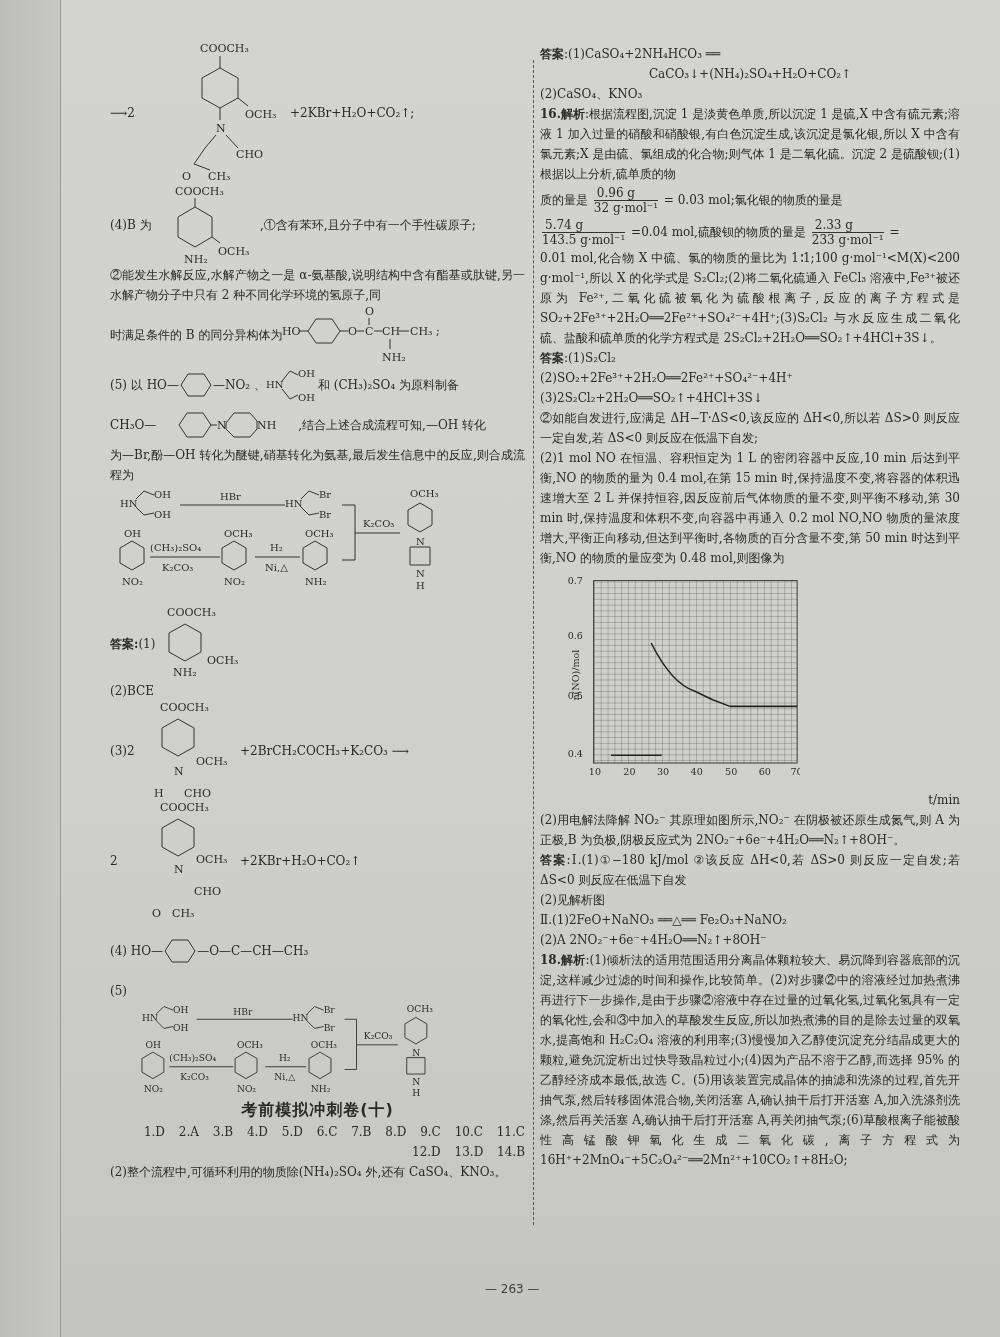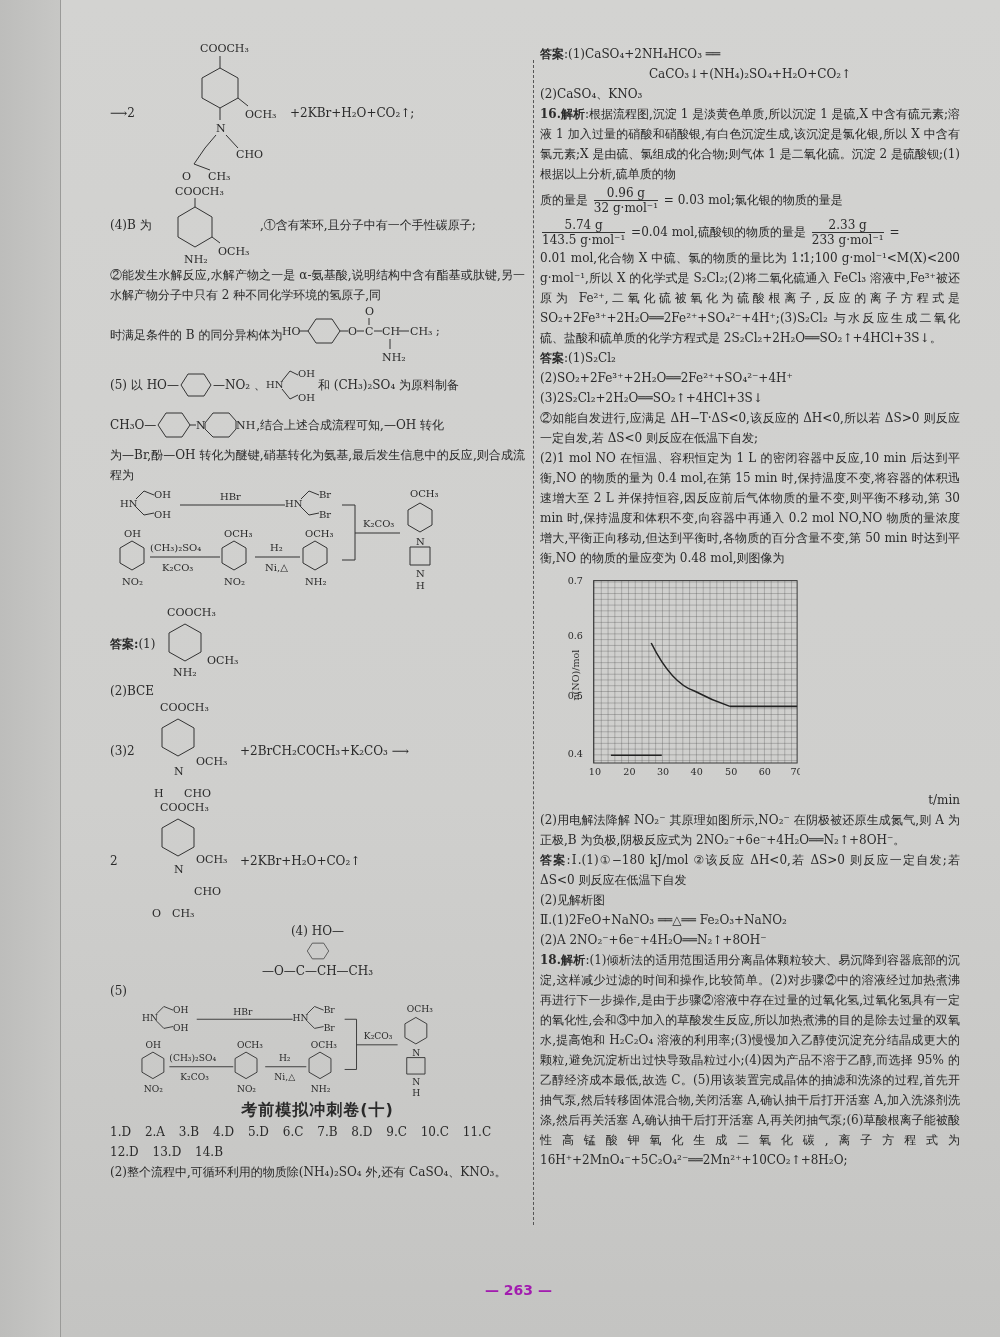--- a/index.html
+++ b/index.html
@@ -13,23 +13,23 @@
   .page { position:absolute; left:61px; top:0; width:939px; height:1337px; background:linear-gradient(180deg,#d3d3d1 0%,#cfcfcd 60%,#c4c4c2 100%); }
   .col { position:absolute; font-size:12px; line-height:20px; }
   .left { left:110px; top:40px; width:415px; }
   .right { left:540px; top:44px; width:420px; }
   .divider { position:absolute; left:533px; top:60px; height:1165px; border-left:1.5px dashed #555; }
   .p { margin:0; text-align:justify; }
   .b { font-weight:bold;text-align:right; }
   .num { font-weight:bold; }
   .row { display:flex; align-items:center; }
   .title { text-align:center; font-size:16px; font-weight:bold; letter-spacing:1px; margin:4px 0 2px; font-family:"DejaVu Sans","Liberation Sans",sans-serif; }
-  .answers { word-spacing:10px; }
-  .pagenum { position:absolute; left:485px; top:1282px; font-size:14px; font-family:"DejaVu Sans","Liberation Sans",sans-serif; color:#a21caf;font-weight:bold; }
-  .frac { display:inline-block; vertical-align:middle; text-align:center; margin:0 2px; }
+  .answers { word-spacing:10px;text-align:right; }
+  .pagenum { position:absolute; left:485px; top:1282px; font-size:12px; font-family:"DejaVu Sans","Liberation Sans",sans-serif; color:#404040; }
+  .frac { display:inline-block; vertical-align:middle; margin:0 2px; }
   .frac .n { display:block; border-bottom:1px solid #333; padding:0 3px; line-height:14px; }
   .frac .d { display:block; line-height:14px; }
   .chart { position:relative; width:240px; height:210px; margin:6px 0 0 20px; }
 </style>
 </head>
 <body>
 
 <div class="spine"></div>
 <div class="page"></div>
 <div class="divider"></div>
@@ -102,21 +102,21 @@
     <span>—NO₂ 、</span>
     <svg width="52" height="40" viewBox="0 0 52 40" style="font-family:'DejaVu Serif',serif;font-size:10px;">
       <text x="0" y="23" fill="#2a2a2a">HN</text>
       <path d="M16,16 L24,6 L32,10" fill="none" stroke="#333"></path>
       <path d="M16,24 L24,34 L32,30" fill="none" stroke="#333"></path>
       <text x="32" y="12" fill="#2a2a2a">OH</text>
       <text x="32" y="36" fill="#2a2a2a">OH</text>
     </svg>
     <span>和 (CH₃)₂SO₄ 为原料制备</span>
   </div>
-  <div class="row" style="height:40px;">
+  <div class="row" style="height:40px;gap:21px;">
     <span>CH₃O—</span>
     <svg width="100" height="36" viewBox="0 0 100 36" style="font-family:'DejaVu Serif',serif;font-size:11px;">
       <polygon points="2,18 10,6 26,6 34,18 26,30 10,30" fill="none" stroke="#333"></polygon>
       <line x1="34" y1="18" x2="40" y2="18" stroke="#333"></line>
       <text x="40" y="22" fill="#2a2a2a">N</text>
       <polygon points="49,16 57,6 73,6 80,14 80,22 73,30 57,30 49,22" fill="none" stroke="#333"></polygon>
       <text x="80" y="22" fill="#2a2a2a">NH</text>
     </svg>
     <span>,结合上述合成流程可知,—OH 转化</span>
   </div>
@@ -193,21 +193,21 @@
       <polygon points="28,18 44,27 44,46 28,55 12,46 12,27" fill="none" stroke="#333"></polygon>
       <text x="46" y="62" fill="#2a2a2a">OCH₃</text>
       <text x="24" y="72" fill="#2a2a2a">N</text>
       <text x="44" y="94" fill="#2a2a2a">CHO</text>
       <text x="2" y="116" fill="#2a2a2a">O</text>
         <text x="22" y="116" fill="#2a2a2a">CH₃</text>
     </svg>
     <span>+2KBr+H₂O+CO₂↑</span>
   </div>
 
-  <div class="row" style="height:60px;flex-direction:column;">
+  <div class="row" style="height:60px;">
     <span>(4) HO—</span>
     <svg width="34" height="28" viewBox="0 0 34 28">
         <polygon points="2,14 9,3 25,3 32,14 25,25 9,25" fill="none" stroke="#333"></polygon>
       </svg>
     <span>—O—C—CH—CH₃</span>
   </div>
 
   <div style="height:115px;">
     <span>(5)</span>
     <svg width="380" height="105" viewBox="0 0 410 115" style="font-family:'DejaVu Serif',serif;font-size:10px;margin-left:20px;">

